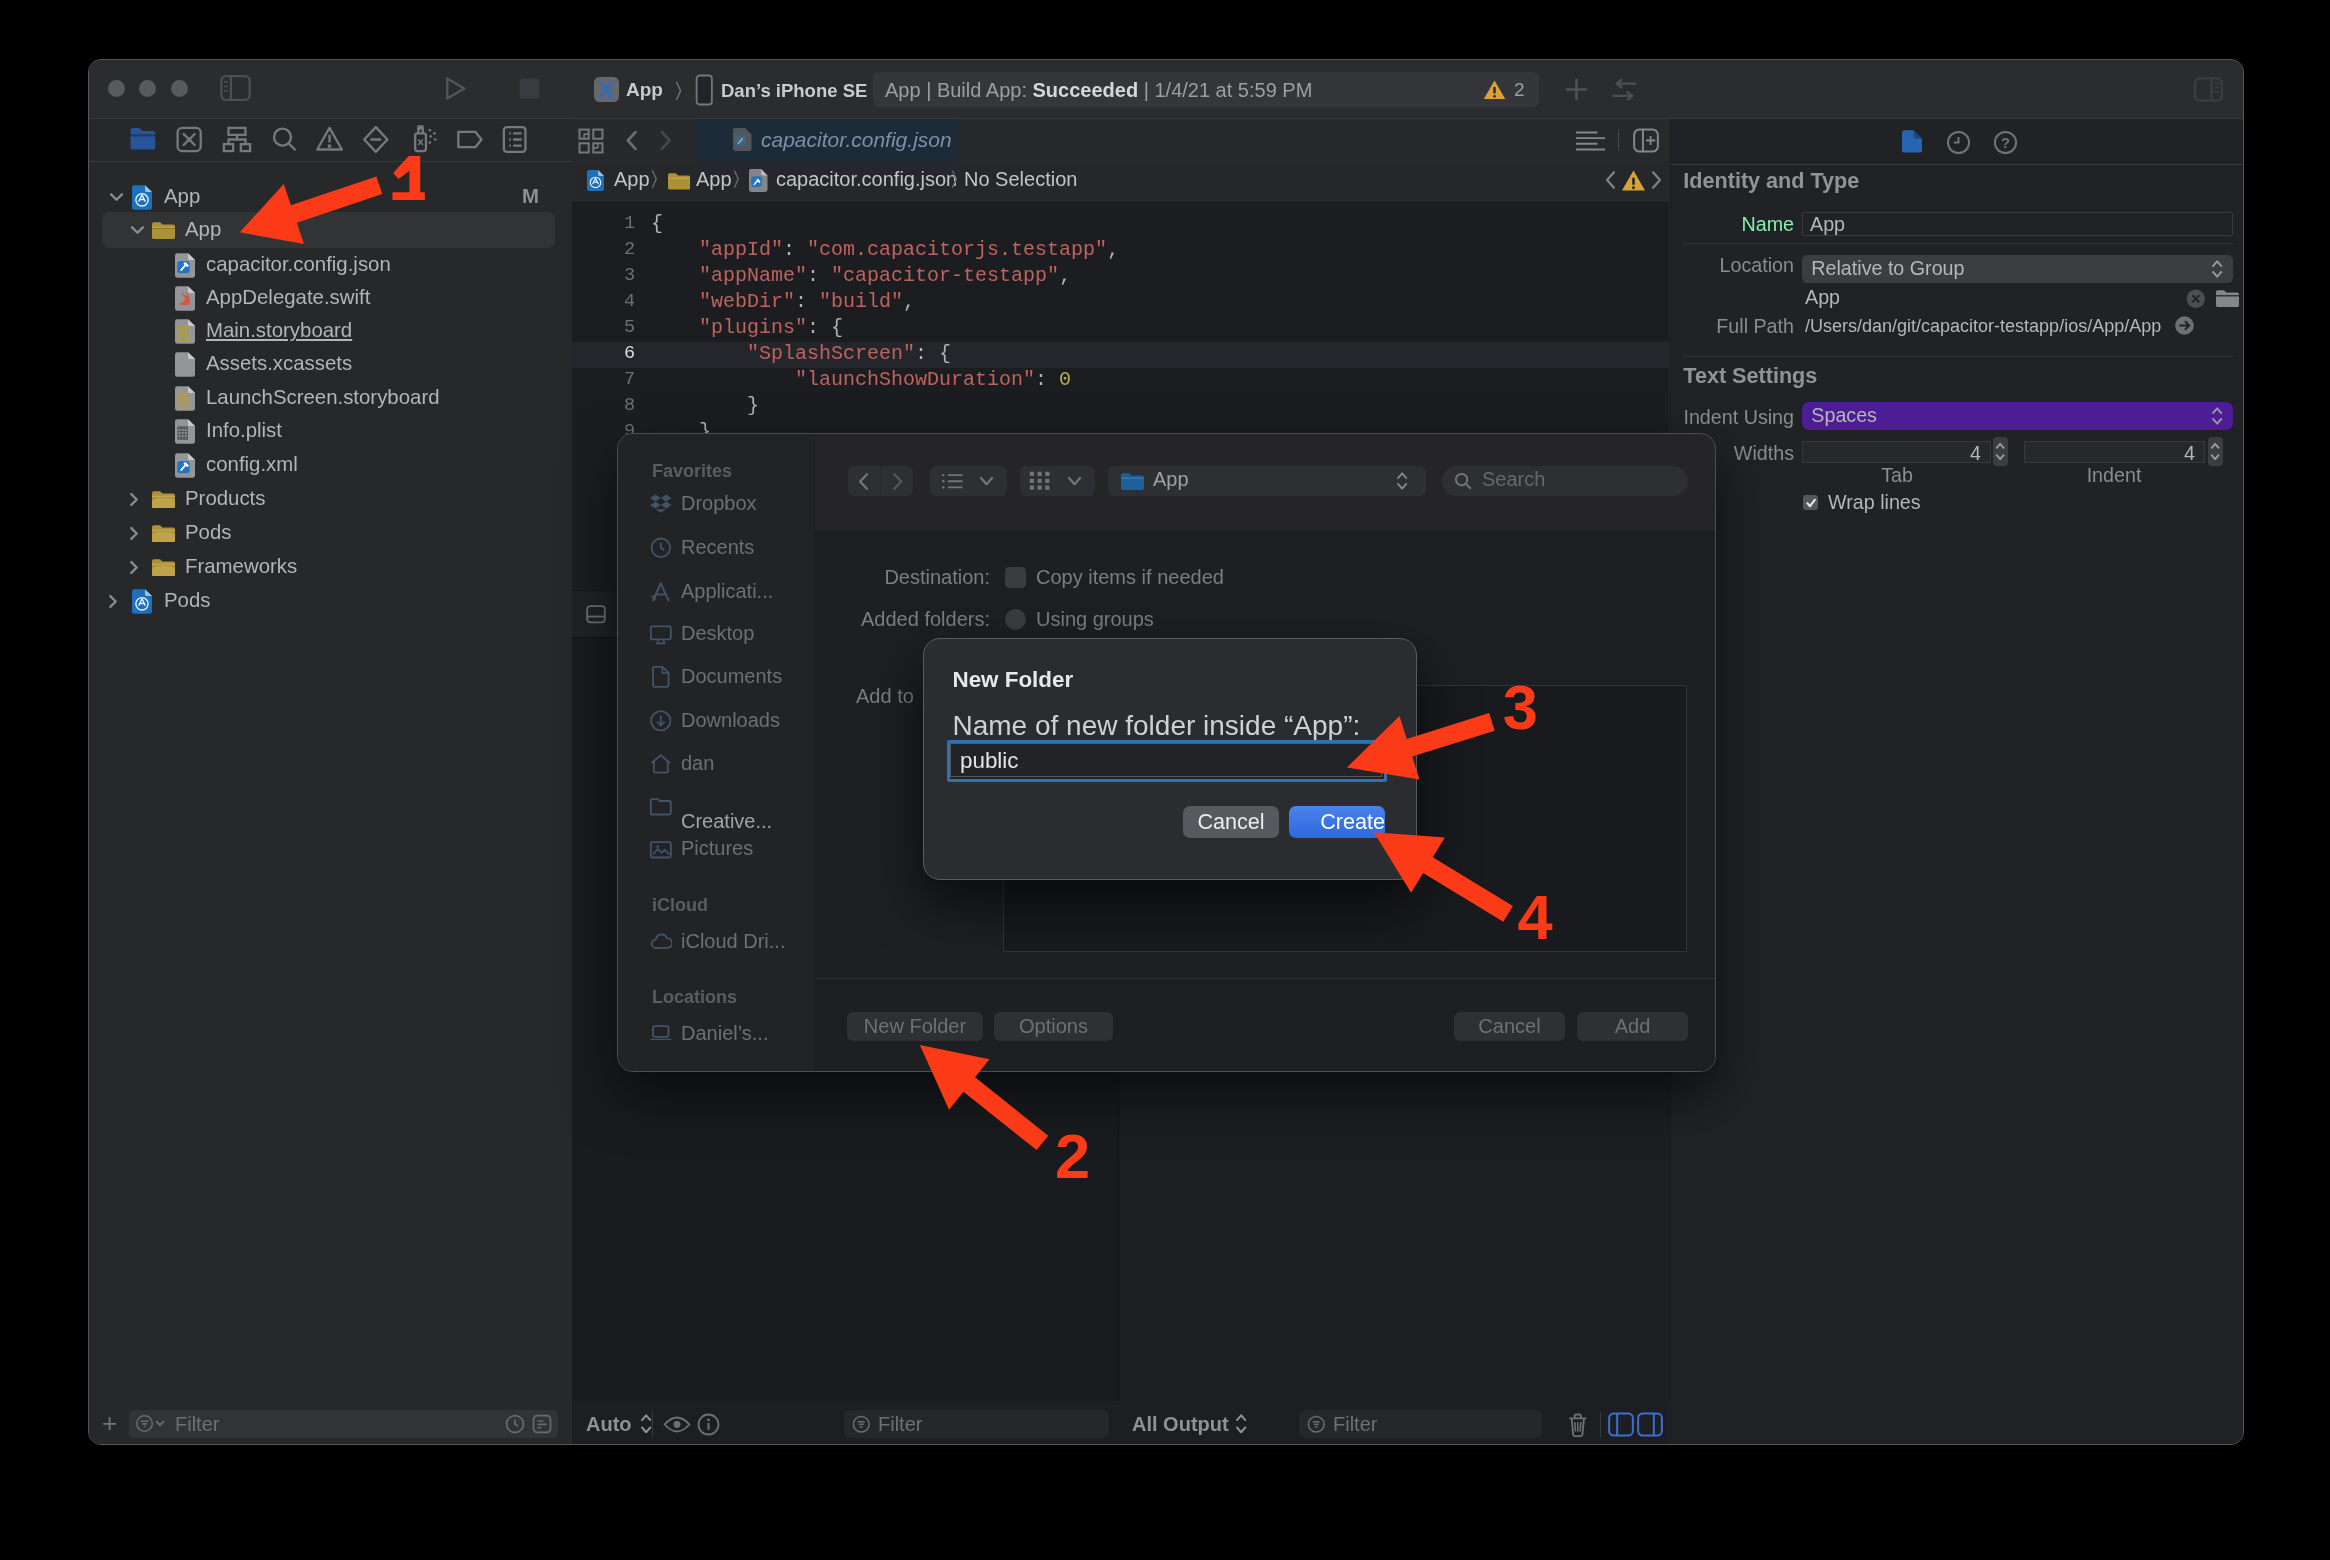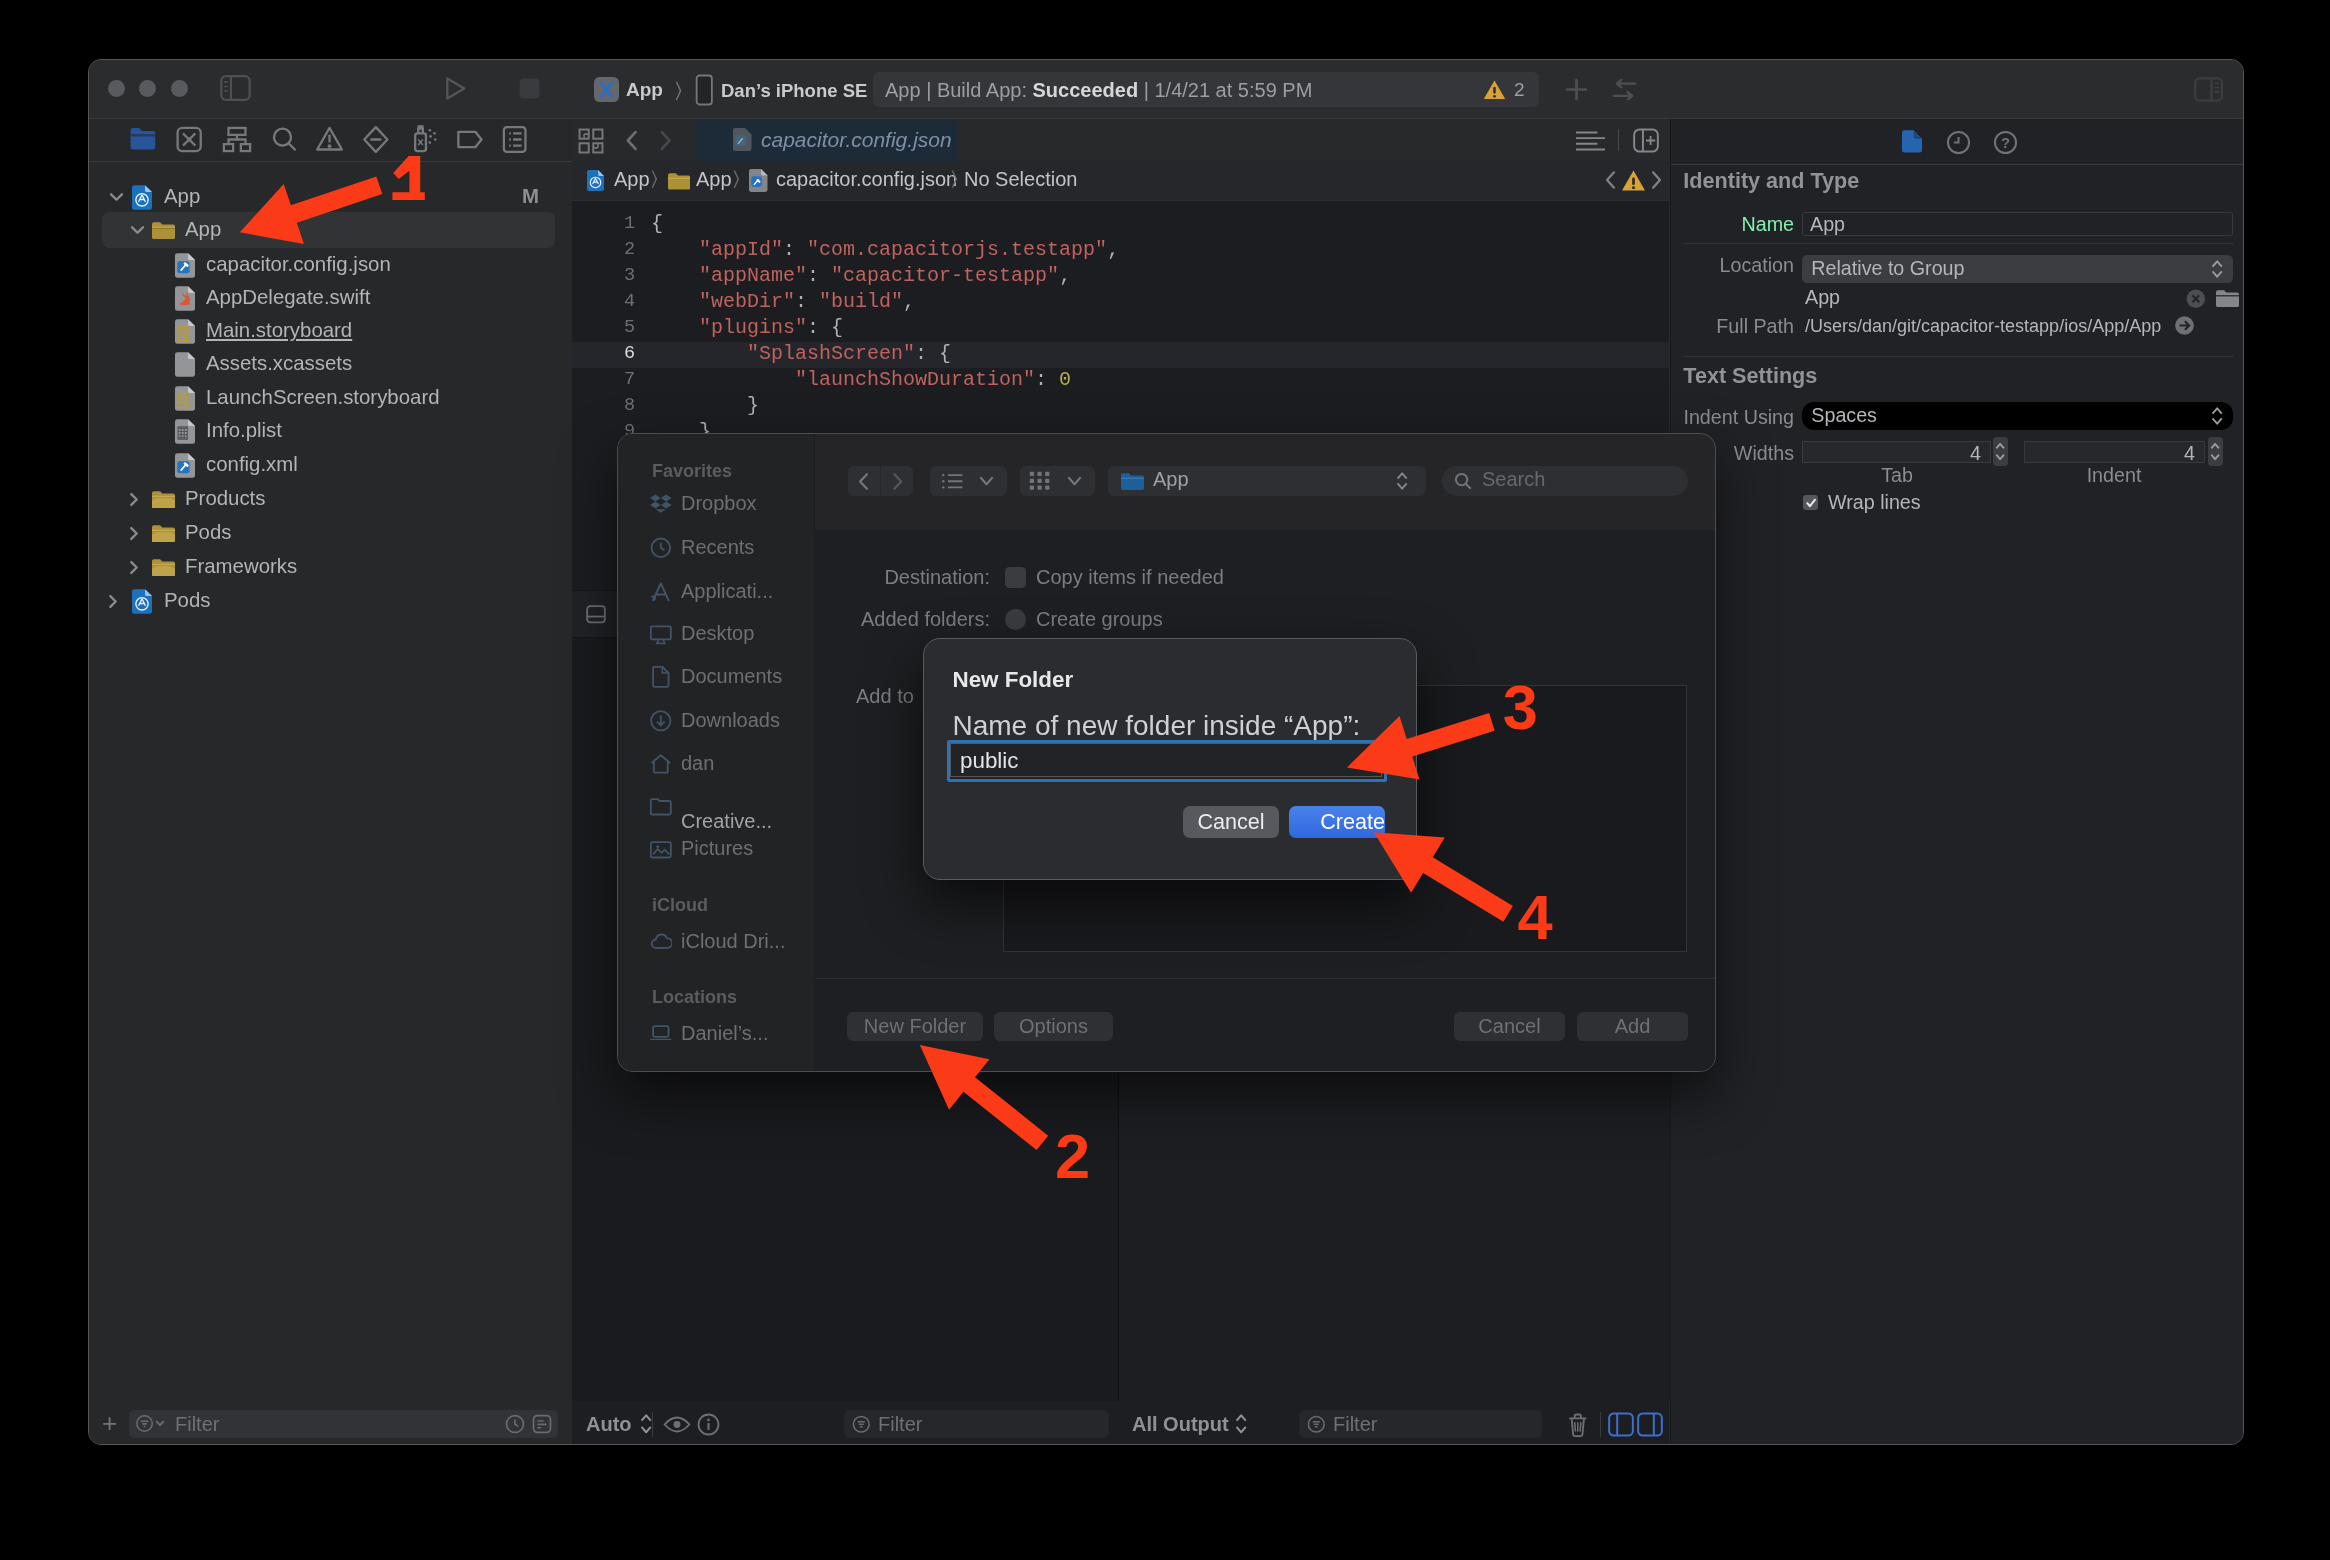--- a/index.html
+++ b/index.html
@@ -554,21 +554,21 @@
     <div class="abs" style="left:134px;top:197px;font-size:18px;color:#b5b6ba;">/Users/dan/git/capacitor-testapp/ios/App/App</div>
     <svg class="abs" style="left:503px;top:196px;" width="21" height="21" viewBox="0 0 27 27">
         <circle cx="13.5" cy="13.5" r="12" fill="#6f7074"></circle>
         <path d="M7,13.5 h12 M14,8 l5.5,5.5 L14,19" fill="none" stroke="#222327" stroke-width="2.6"></path>
       </svg>
     <div class="hline" style="left:11.6px;top:237px;width:551px;background:#303135;"></div>
 
     <div class="abs" style="left:12.3px;top:244px;font-size:21.6px;font-weight:bold;color:#929398;">Text Settings</div>
 
     <div class="abs" style="left:0;top:287px;width:123px;text-align:right;color:#8b8c90;">Indent Using</div>
-    <div class="abs" style="left:131px;top:283px;width:431px;height:28px;background:#000000;border-radius:12px;">
+    <div class="abs" style="left:131px;top:283px;width:431px;height:28px;background:#4c1d95;border-radius:7px;">
       <div class="abs" style="left:9.3px;top:1.5px;color:#b5b6ba;">Spaces</div>
       <svg class="abs" style="left:409px;top:3.9px;" width="12.3" height="20" viewBox="0 0 16 26">
           <path d="M2,10 l6,-7 l6,7 M2,16 l6,7 l6,-7" fill="none" stroke="#9b9ca0" stroke-width="2.4" stroke-linejoin="round"></path>
         </svg>
     </div>
 
     <div class="abs" style="left:0;top:323px;width:123px;text-align:right;color:#8b8c90;">Widths</div>
     <div class="abs" style="left:131px;top:322px;width:189px;height:22.4px;border:0.8px solid #38393d;background:#27282c;"></div>
     <div class="abs" style="left:131px;top:323px;width:179px;text-align:right;color:#b5b6ba;">4</div>
     <div class="abs" style="left:322px;top:318px;width:14.7px;height:29px;background:#3c3d41;border-radius:3.9px;">
@@ -712,21 +712,21 @@
       <div class="abs" style="left:40px;top:2.3px;color:#67686c;">Search</div>
     </div>
     <div class="hline" style="left:197px;top:96px;width:902px;background:#1d1e20;"></div>
 
     <div class="abs" style="left:197px;top:96px;width:902px;height:543px;background:#1e1f22;"></div>
     <div class="abs" style="left:165px;top:132px;width:207px;text-align:right;color:#7c7d81;">Destination:</div>
     <div class="abs" style="left:387px;top:133px;width:21px;height:21px;background:#3b3c40;border-radius:4.6px;"></div>
     <div class="abs" style="left:418px;top:132px;color:#7c7d81;">Copy items if needed</div>
     <div class="abs" style="left:165px;top:174px;width:207px;text-align:right;color:#7c7d81;">Added folders:</div>
     <div class="abs" style="left:387px;top:175px;width:21px;height:21px;background:#3b3c40;border-radius:50%;"></div>
-    <div class="abs" style="left:418px;top:174px;color:#7c7d81;">Create groups</div>
+    <div class="abs" style="left:418px;top:174px;color:#7c7d81;">Using groups</div>
     <div class="abs" style="left:238px;top:251px;color:#7c7d81;">Add to</div>
 
     <div class="abs" style="left:385px;top:251px;width:684px;height:267px;background:#191a1d;border:0.8px solid #333438;"></div>
     <div class="hline" style="left:197px;top:544px;width:902px;background:#2e2f32;"></div>
 
     <div class="abs" style="left:229px;top:578px;width:136px;height:29px;background:#2f3033;border-radius:6.2px;text-align:center;line-height:29px;color:#6f7074;">New Folder</div>
     <div class="abs" style="left:376px;top:578px;width:119px;height:29px;background:#2f3033;border-radius:6.2px;text-align:center;line-height:29px;color:#6f7074;">Options</div>
     <div class="abs" style="left:836px;top:578px;width:111px;height:29px;background:#2f3033;border-radius:6.2px;text-align:center;line-height:29px;color:#6f7074;">Cancel</div>
     <div class="abs" style="left:959px;top:578px;width:111px;height:29px;background:#2f3033;border-radius:6.2px;text-align:center;line-height:29px;color:#6f7074;">Add</div>
 

